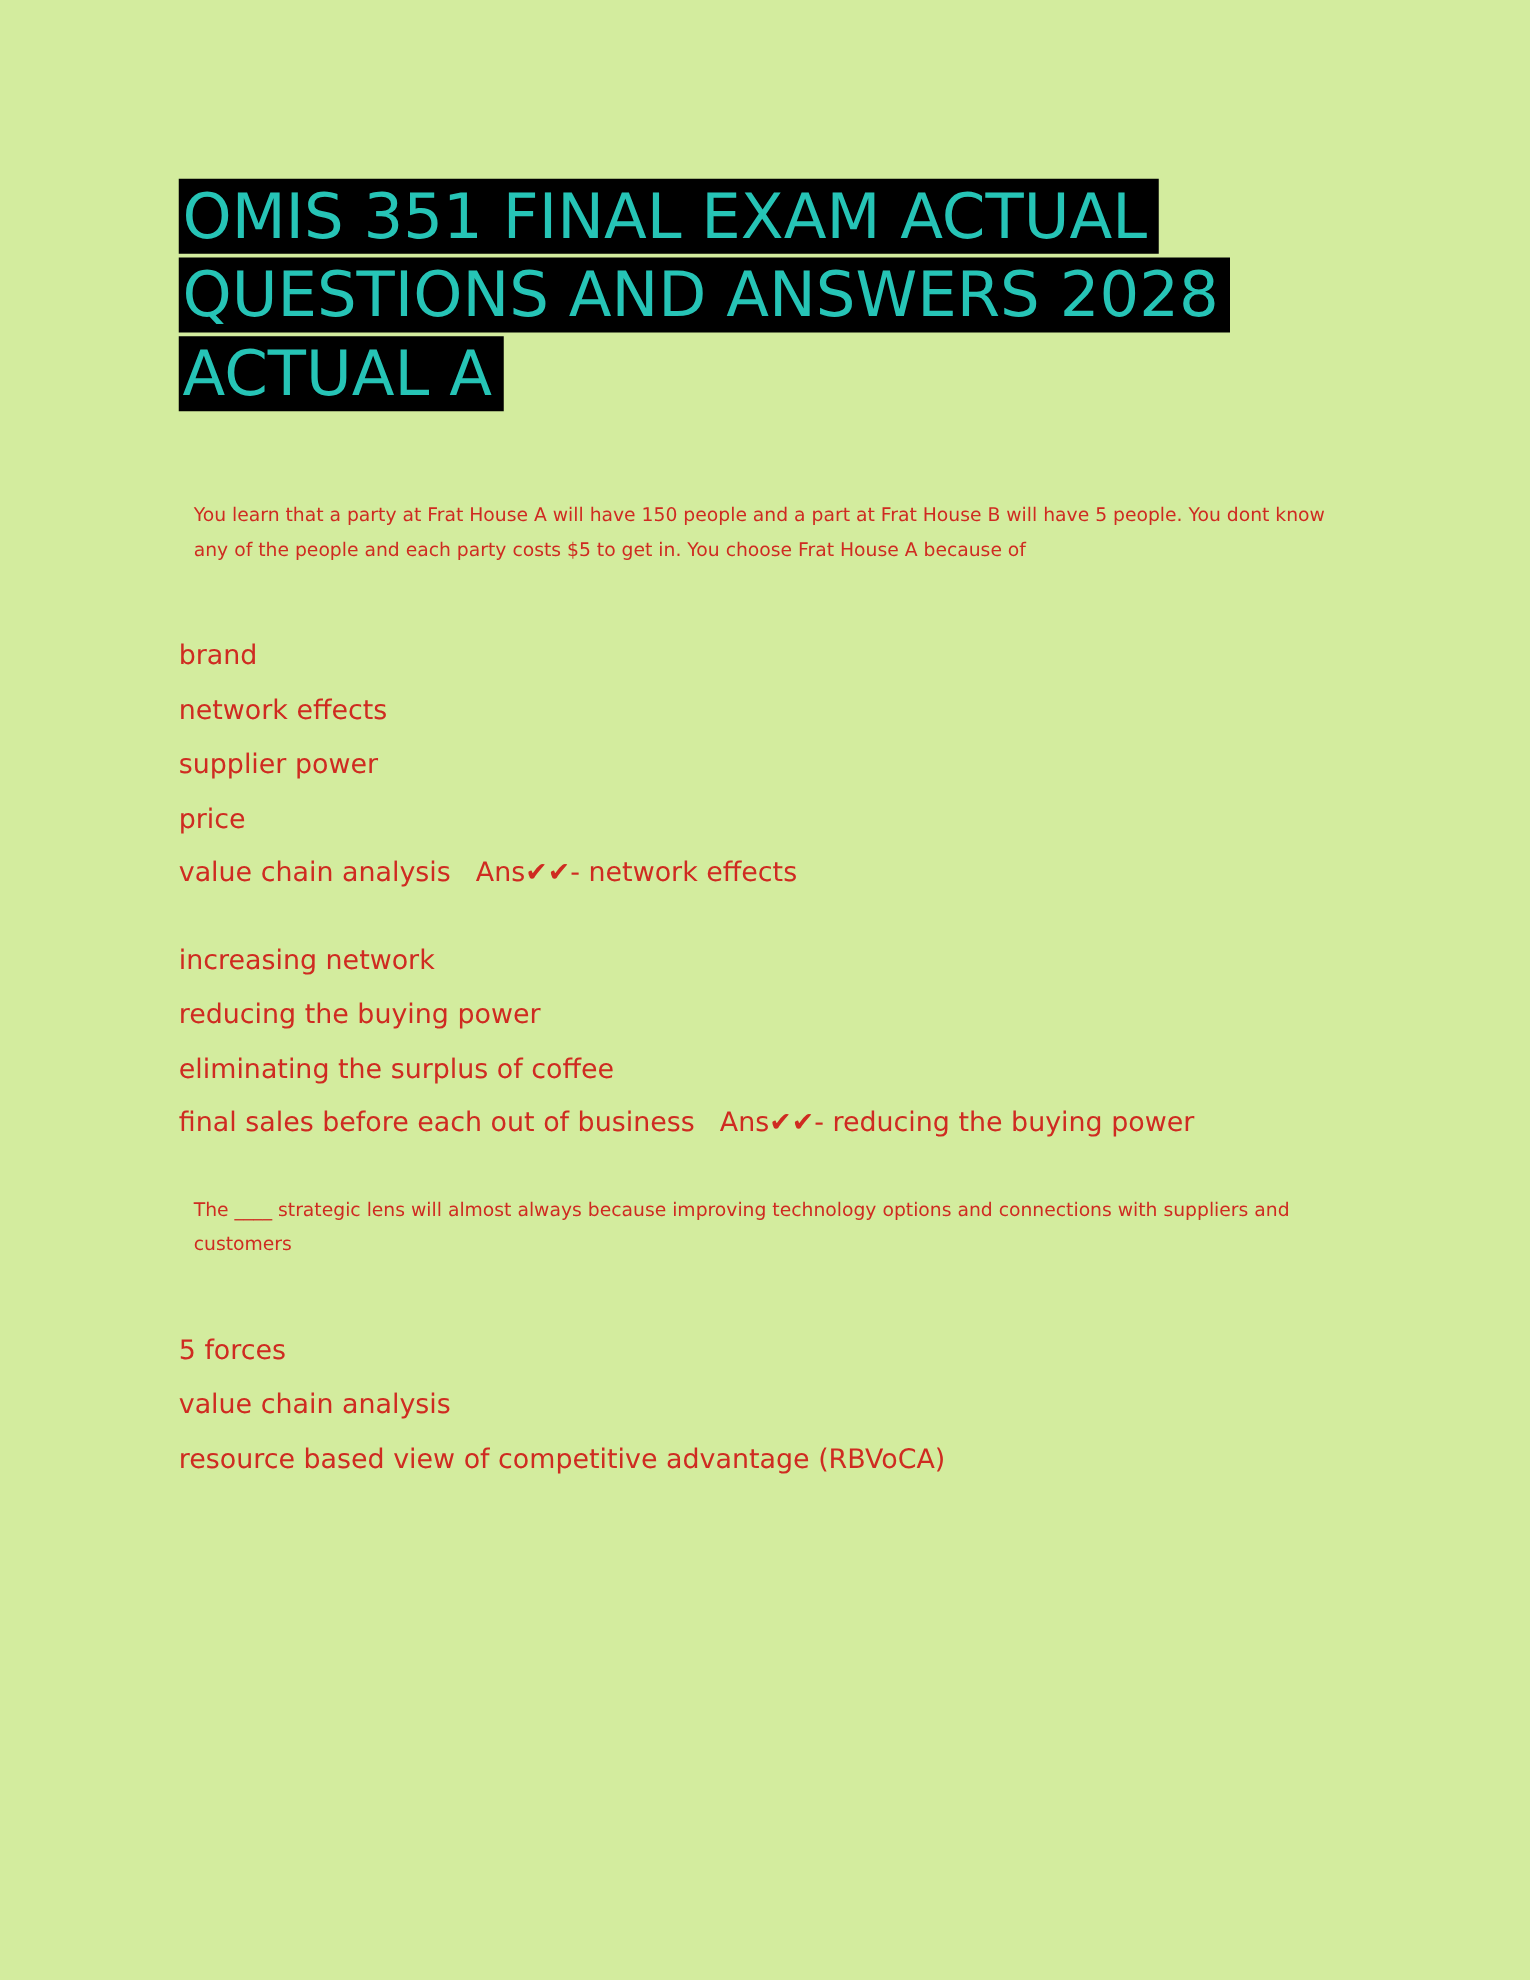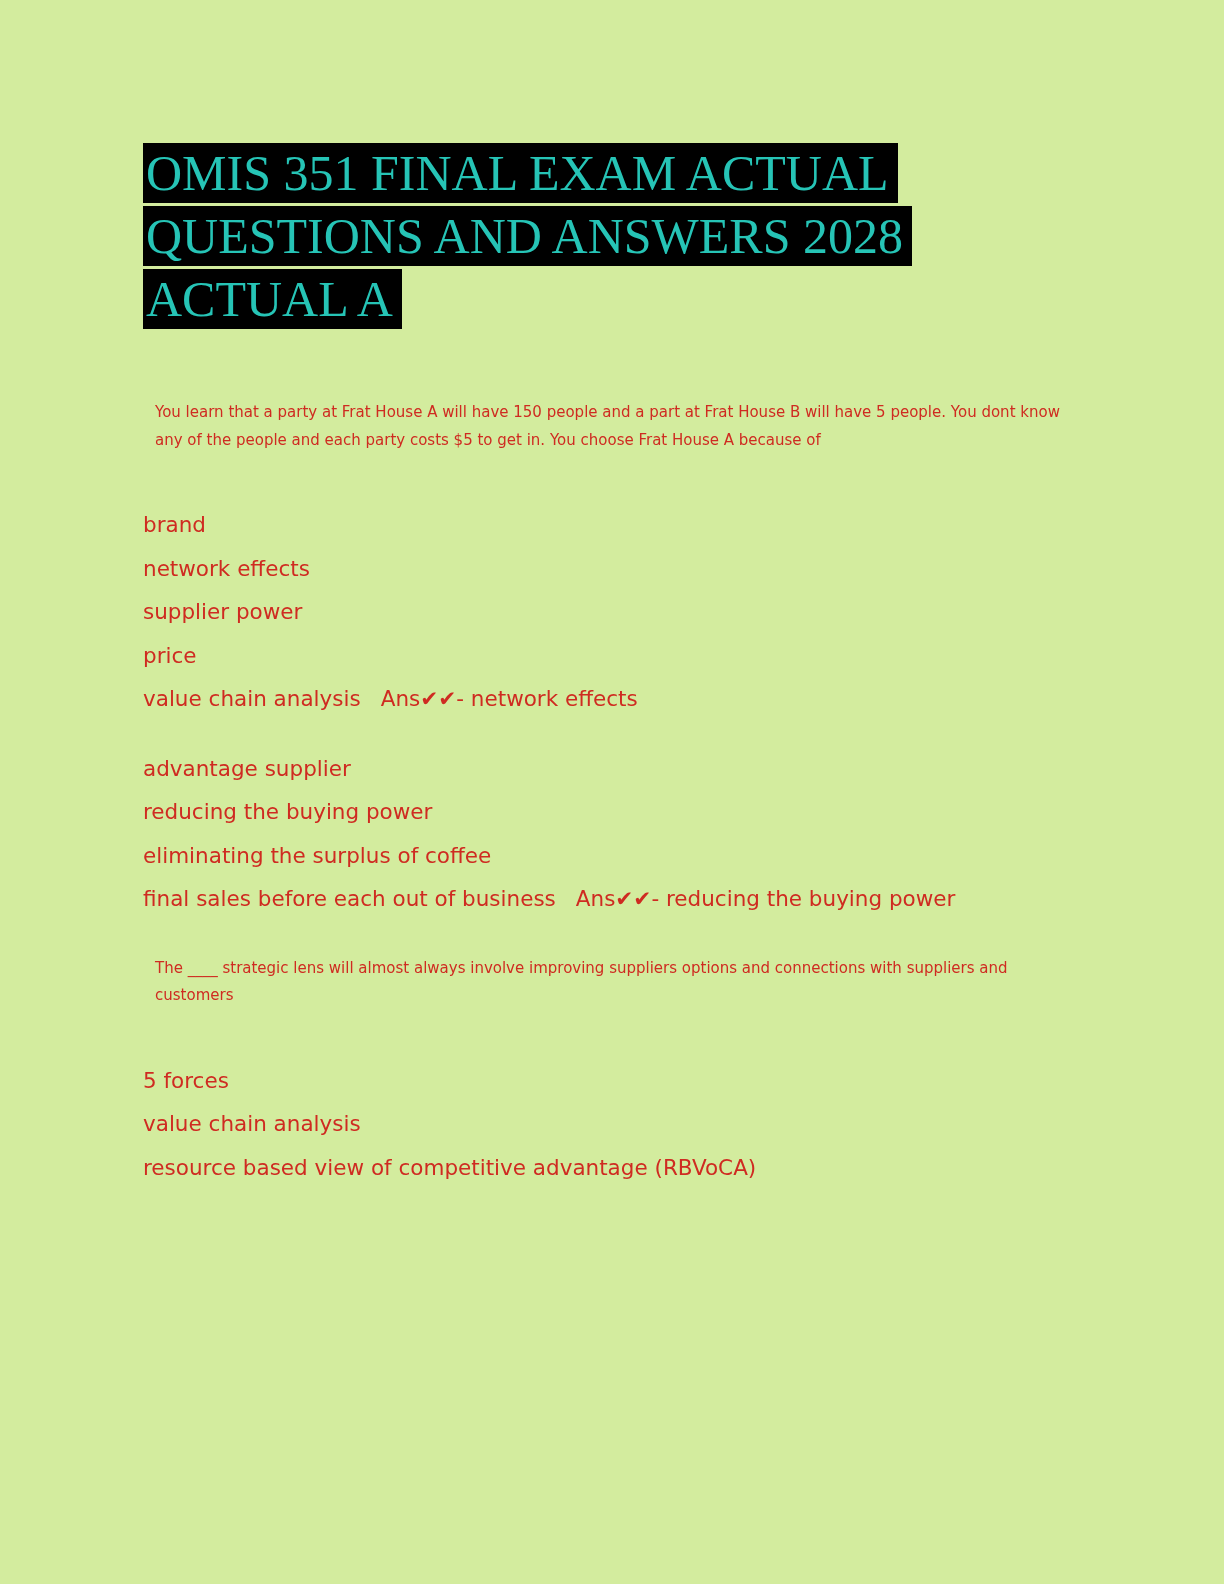--- a/index.html
+++ b/index.html
@@ -33,21 +33,20 @@
     width: fit-content;
     background: var(--title-highlight);
     color: var(--title-color);
     font-size: 50px;
     line-height: 60px;
     height: 60px;
     padding: 0 9px 0 3px;
     margin: 0 0 3px 0;
     white-space: nowrap;
     letter-spacing: 0px;
-    font-family: Liberation Serif, serif;
   }
   
   .questions { color: var(--body-red); }
   .question-block { margin: 0 0 42px 0; }
   .question-text {
     margin: 0 0 57px 12px;
     font-size: 15px;
     line-height: 27.5px;
   }
   .options { margin: 0; }
@@ -74,28 +73,28 @@
         <div class="options">
           <p class="option"><span class="option-label">brand</span></p>
           <p class="option"><span class="option-label">network effects</span></p>
           <p class="option"><span class="option-label">supplier power</span></p>
           <p class="option"><span class="option-label">price</span></p>
           <p class="option"><span class="option-label">value chain analysis</span><span class="answer-gap"></span><span class="answer"><span class="ans-label">Ans</span><span class="checks">✔✔</span><span class="ans-value">- network effects</span></span></p>
         </div>
       </section>
       <section class="question-block">
         <div class="options">
-          <p class="option"><span class="option-label">advantage supplier</span></p>
+          <p class="option"><span class="option-label">increasing network</span></p>
           <p class="option"><span class="option-label">reducing the buying power</span></p>
           <p class="option"><span class="option-label">eliminating the surplus of coffee</span></p>
           <p class="option"><span class="option-label">final sales before each out of business</span><span class="answer-gap"></span><span class="answer"><span class="ans-label">Ans</span><span class="checks">✔✔</span><span class="ans-value">- reducing the buying power</span></span></p>
         </div>
       </section>
       <section class="question-block">
-        <p class="question-text">The ____ strategic lens will almost always involve improving suppliers options and connections with suppliers and customers</p>
+        <p class="question-text">The ____ strategic lens will almost always because improving technology options and connections with suppliers and customers</p>
         <div class="options">
           <p class="option"><span class="option-label">5 forces</span></p>
           <p class="option"><span class="option-label">value chain analysis</span></p>
           <p class="option"><span class="option-label">resource based view of competitive advantage (RBVoCA)</span></p>
         </div>
       </section>
     </main>
 </div>
 
 </body></html>

